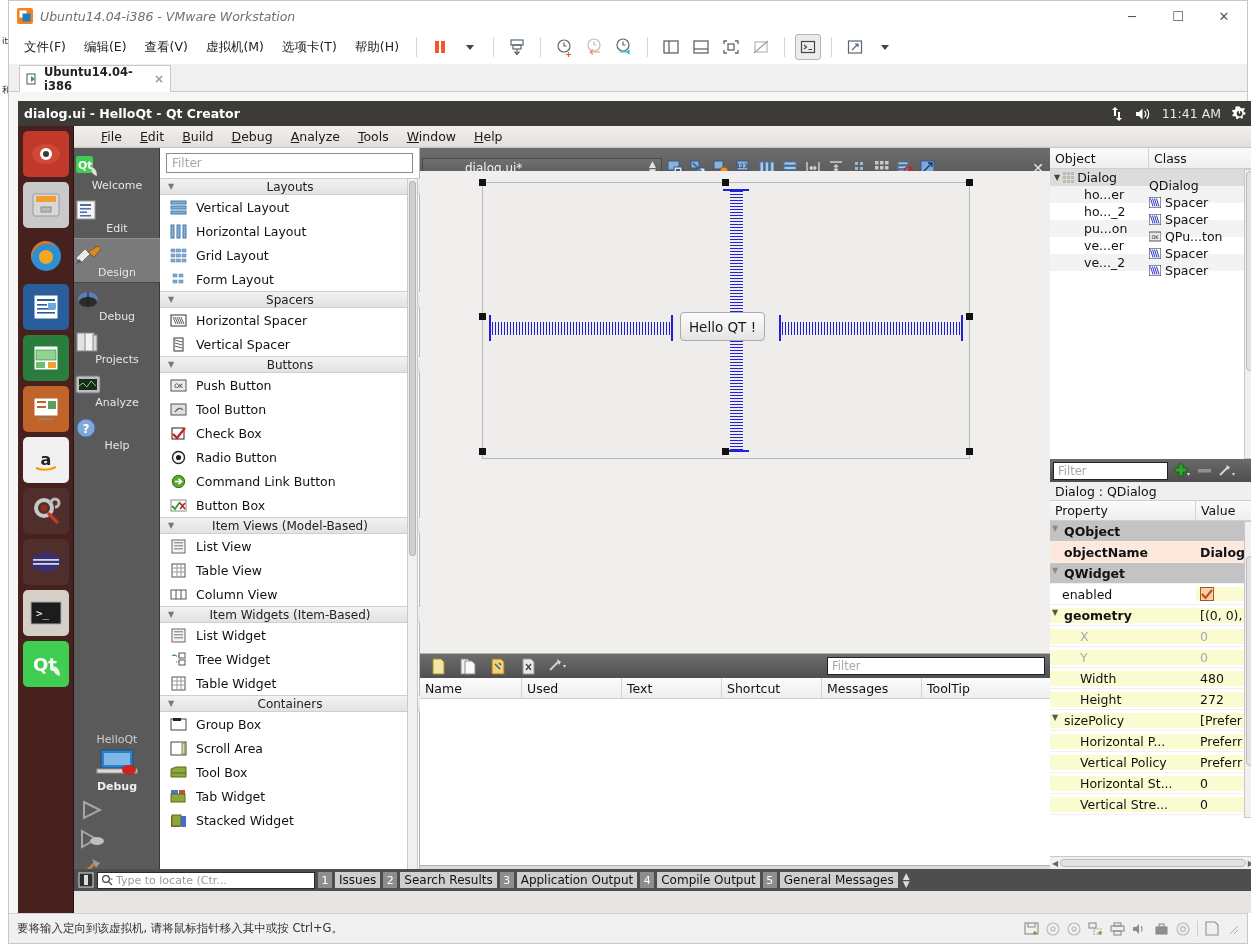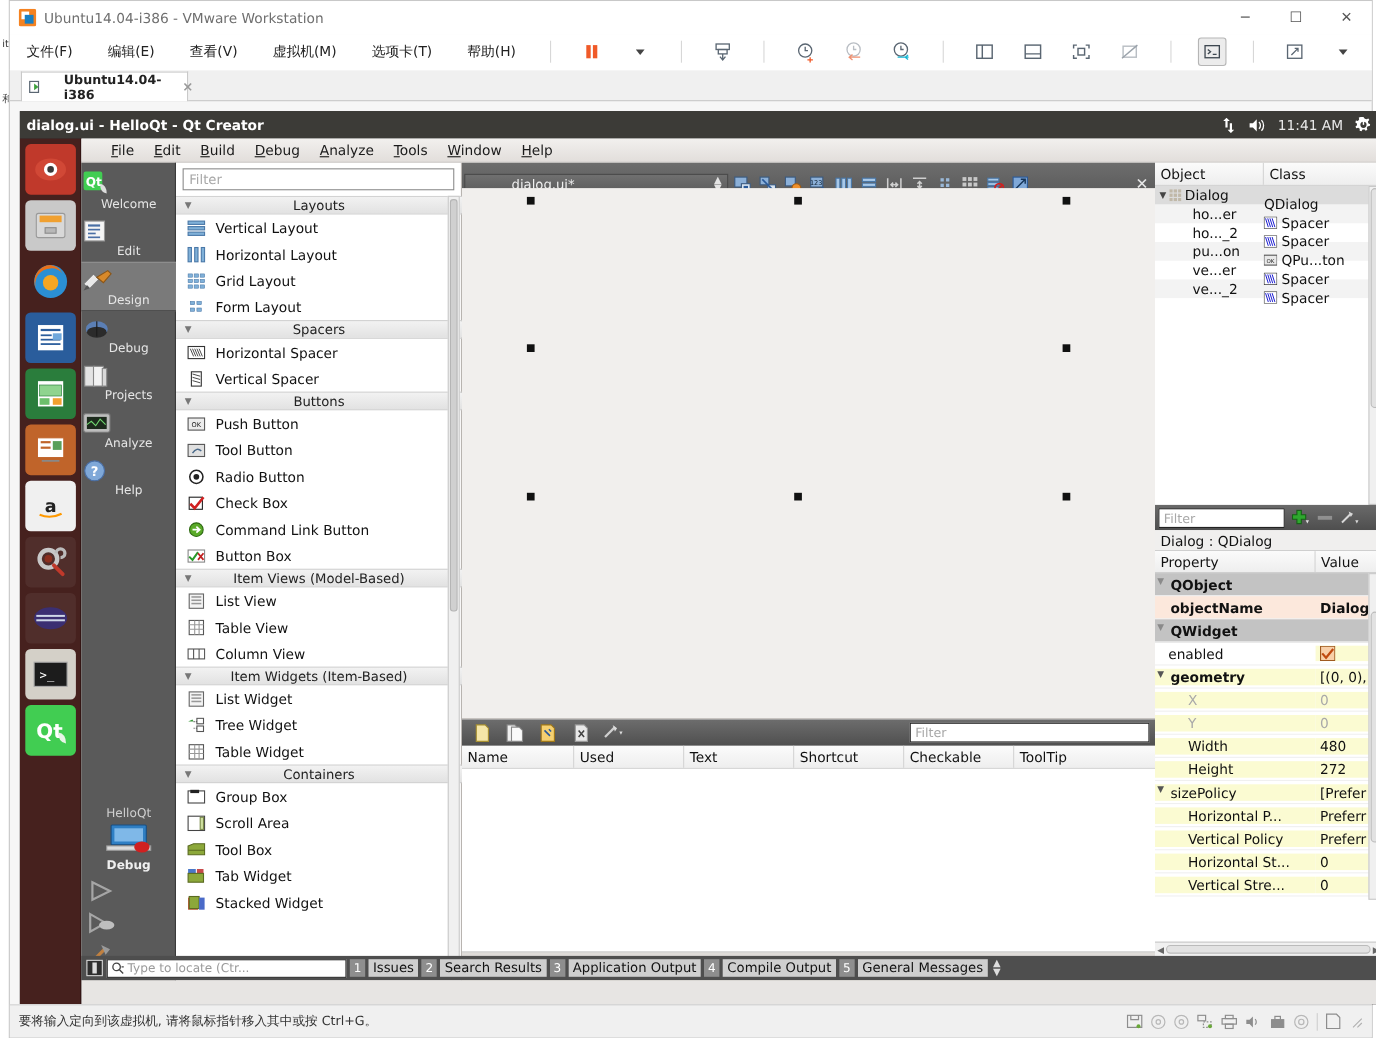--- a/index.html
+++ b/index.html
@@ -27,39 +27,39 @@
   
   .vmw {
     position: absolute; left: 8px; top: 0; width: 1240px; height: 944px;
     background: #f6f6f6;
     border: 1px solid #c8c8c8;
   }
   .vmw-title {
     height: 30px; background:#ffffff; display:flex; align-items:center; padding-left:8px;
     position:relative;
   }
-  .vmw-title .tt { font-size:12.5px; color:#6f6f6f; margin-left:7px; }
+  .vmw-title .tt { font-size:12.5px; color:#6f6f6f; margin-left:7px;font-style:italic; }
   .vmw-winbtns { position:absolute; right:0; top:0; height:30px; display:flex; }
   .vmw-winbtn { width:46px; height:30px; display:flex; align-items:center; justify-content:center;
                 color:#555; font-size:13px; }
 
   .vmw-menubar {
-    height:33px; background:#ffffff; display:flex; align-items:center; gap:14px;
+    height:33px; background:#ffffff; display:flex; align-items:center; gap:0px;
     border-bottom:1px solid #ffffff; padding-left:6px;
   }
   .vmw-menu { padding:4px 9px; font-size:12.5px; color:#222; white-space:nowrap; }
   .vmw-sep { width:1px; height:20px; background:#d7d7d7; margin:0 8px; }
   .ticon { width:26px; height:26px; display:flex; align-items:center; justify-content:center; margin:0 2px;}
   .ticon.boxed { border:1px solid #b5b5b5; background:#ececec; border-radius:3px; }
 
   .vmw-tabbar { height:28px; background:#f0f0f0; position:relative; border-bottom:1px solid #c9c9c9;}
   .vmtab {
     position:absolute; left:10px; top:1px; height:27px; width:152px;
     background:#ffffff; border:1px solid #c9c9c9; border-bottom:none;
-    display:flex; align-items:center; padding:0 6px; gap:19px;
+    display:flex; align-items:center; padding:0 6px; gap:5px;
     font-size:11.5px; font-weight:bold; color:#222;
   }
   .vmtab .x { margin-left:auto; color:#999; font-size:12px; }
 
   
   .guest { position:absolute; left:9px; top:100px; width:1238px; height:812px; background:#2c2c2c; overflow:hidden;}
 
   
   .u-panel { position:absolute; left:0; top:0; width:1238px; height:25px; background:#3c3b37;
              display:flex; align-items:center; color:#fff; font-size:12.5px; }
@@ -700,34 +700,34 @@
                 <svg width="17" height="15" viewBox="0 0 17 15">
                       <rect x="1" y="2" width="15" height="11" fill="#e0e0e0" stroke="#555"></rect>
                       <path d="M5 10 q4 -6 8 -2" stroke="#4a6a8a" fill="none" stroke-width="1.3"></path>
                     </svg>
               </span>
               <span>Tool Button</span>
             </div>
             <div class="wb-item">
               <span class="wb-ico">
                 <svg width="17" height="15" viewBox="0 0 17 15">
+                      <rect x="2" y="2" width="12" height="11" fill="#fff" stroke="#222"></rect>
+                      <path d="M3 8 l4 4 l8 -10" stroke="#d02020" stroke-width="2.4" fill="none"></path>
+                    </svg>
+              </span>
+              <span>Check Box</span>
+            </div>
+            <div class="wb-item">
+              <span class="wb-ico">
+                <svg width="17" height="15" viewBox="0 0 17 15">
                       <circle cx="8.5" cy="7.5" r="6" fill="#fff" stroke="#222" stroke-width="1.4"></circle>
                       <circle cx="8.5" cy="7.5" r="2.6" fill="#222"></circle>
                     </svg>
               </span>
               <span>Radio Button</span>
-            </div>
-            <div class="wb-item">
-              <span class="wb-ico">
-                <svg width="17" height="15" viewBox="0 0 17 15">
-                      <rect x="2" y="2" width="12" height="11" fill="#fff" stroke="#222"></rect>
-                      <path d="M3 8 l4 4 l8 -10" stroke="#d02020" stroke-width="2.4" fill="none"></path>
-                    </svg>
-              </span>
-              <span>Check Box</span>
             </div>
             <div class="wb-item">
               <span class="wb-ico">
                 <svg width="17" height="15" viewBox="0 0 17 15">
                       <circle cx="8.5" cy="7.5" r="6.2" fill="#5aaa28" stroke="#2f6a14"></circle>
                       <path d="M5 7.5 h6 M8.5 4.8 l3 2.7 l-3 2.7" stroke="#fff" stroke-width="1.6" fill="none"></path>
                     </svg>
               </span>
               <span>Command Link Button</span>
             </div>
@@ -969,20 +969,27 @@
             <div class="tb-ico">
               <svg width="16" height="16" viewBox="0 0 16 16">
                     <rect x="1" y="1" width="13" height="13" fill="#7fa8d8" stroke="#2a5a9a"></rect>
                     <path d="M3 12 L12 3 M8 3 h4 v4" stroke="#15355a" fill="none" stroke-width="1.3"></path>
                   </svg>
             </div>
             <div class="tb-close">✕</div>
           </div>
 
           <div class="canvas">
+            <div class="form">
+              <div class="vspacer" style="top:6px; height:125px;"></div>
+              <div class="vspacer" style="bottom:6px; height:125px;"></div>
+              <div class="hspacer" style="left:6px; width:184px;"></div>
+              <div class="hspacer" style="right:6px; width:184px;"></div>
+              <div class="pushbtn">Hello QT !</div>
+            </div>
 
             <div class="handle" style="left:59px;  top:8px;"></div>
             <div class="handle" style="left:302px; top:8px;"></div>
             <div class="handle" style="left:546px; top:8px;"></div>
             <div class="handle" style="left:59px;  top:142px;"></div>
             <div class="handle" style="left:546px; top:142px;"></div>
             <div class="handle" style="left:59px;  top:277px;"></div>
             <div class="handle" style="left:302px; top:277px;"></div>
             <div class="handle" style="left:546px; top:277px;"></div>
           </div>
@@ -1019,21 +1026,21 @@
                       <path d="M15 7 l3 0 l-1.5 3 z" fill="#dcdcdc"></path>
                     </svg>
               </div>
               <div class="act-filter">Filter</div>
             </div>
             <div class="act-head">
               <div style="width:102px;">Name</div>
               <div style="width:100px;">Used</div>
               <div style="width:100px;">Text</div>
               <div style="width:100px;">Shortcut</div>
-              <div style="width:100px;">Checkable</div>
+              <div style="width:100px;">Messages</div>
               <div style="width:128px;border-right:none;">ToolTip</div>
             </div>
             <div class="act-grid"></div>
             <div class="act-tabs">
               <div class="act-tab active">Action Editor</div>
               <div class="act-tab">Signals &amp; Slots Editor</div>
             </div>
           </div>
         </div>
 

